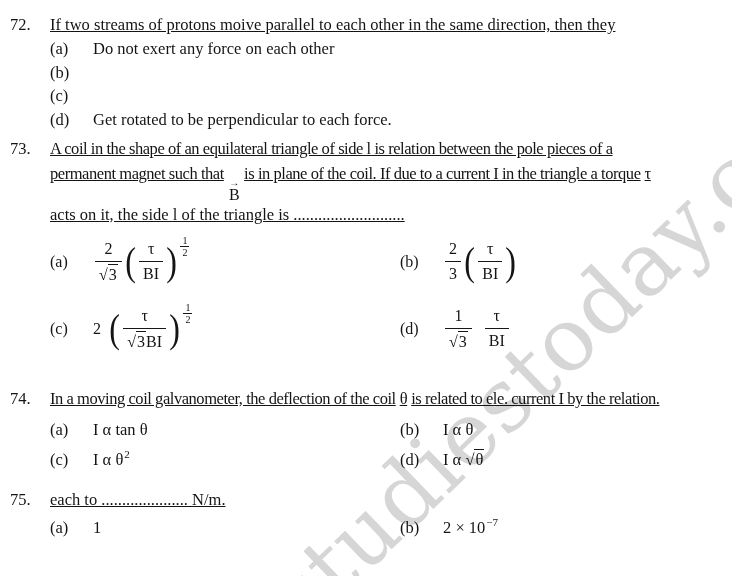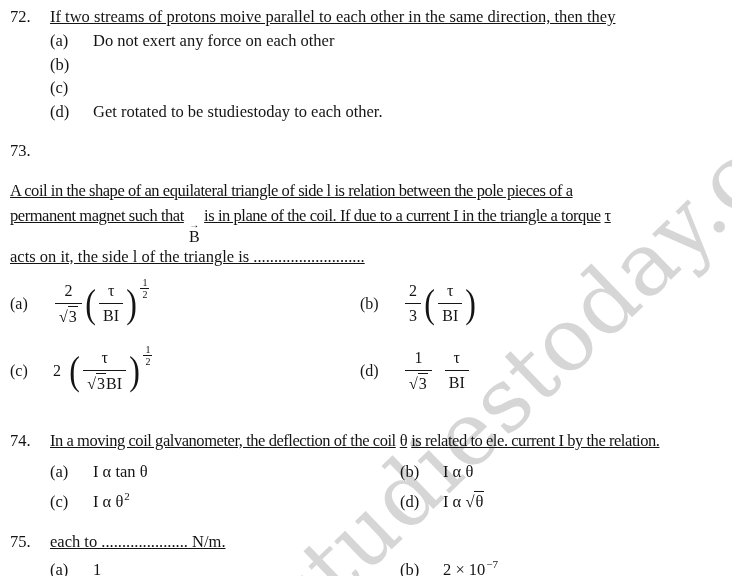--- a/index.html
+++ b/index.html
@@ -17,21 +17,21 @@
     z-index: 0;
     font-family: "DejaVu Serif", serif;
     font-size: 88px;
     letter-spacing: 1px;
     color: #d6d6d6;
     white-space: nowrap;
     transform: rotate(-44deg);
     transform-origin: 0 0;
     user-select: none;
   }
-  .content { position: absolute; inset: 0; z-index: 1; padding: 4px 6px 0 10px; }
+  .content { position: absolute; inset: 0; z-index: 1; padding: 12px 6px 0 10px; }
 
   .q { display: flex; }
   .qnum { flex: 0 0 40px; font-size: 16.5px; line-height: 25px; }
   .qbody { flex: 1; min-width: 0; }
   .stem-line { font-size: 16.5px; line-height: 25px; white-space: nowrap; text-decoration: underline; }
   .tight { letter-spacing: -0.45px; }
 
   .optrow { display: flex; align-items: baseline; font-size: 16.5px; line-height: 23.7px; }
   .optlabel { flex: 0 0 43px; }
   .two-col { display: grid; grid-template-columns: 350px 1fr; }
@@ -62,21 +62,21 @@
              font-size: 10px; line-height: 1.15; margin-top: -30px; margin-left: 2px; }
   .supfrac .sn { border-bottom: 1px solid #161616; padding: 0 2px; }
   .coeff { margin-right: 7px; }
   .gap8 { width: 9px; display: inline-block; }
 
   .optrow74 { display: flex; align-items: center; height: 30px; font-size: 16.5px; margin-top: 0; }
   .r74-first { margin-top: 4px; }
   .optrow75 { display: flex; align-items: center; height: 32px; font-size: 16.5px; }
   .supexp { font-size: 11px; position: relative; top: -7px; margin-left: 1px; }
 
-  .mt-q73 { margin-top: 14px; flex-direction: column; }
+  .mt-q73 { margin-top: 4px; }
   .mt-q74 { margin-top: 23px; }
   .mt-q75 { margin-top: 12px; }
 </style>
 </head>
 <body>
 
 <div class="page">
 
   <div class="watermark">studiestoday.com</div>
 
@@ -91,21 +91,21 @@
           <span class="opttext">Do not exert any force on each other</span>
         </div>
         <div class="optrow">
           <span class="optlabel">(b)</span>
         </div>
         <div class="optrow">
           <span class="optlabel">(c)</span>
         </div>
         <div class="optrow">
           <span class="optlabel">(d)</span>
-          <span class="opttext">Get rotated to be studiestoday to each other.</span>
+          <span class="opttext">Get rotated to be perpendicular to each force.</span>
         </div>
       </div>
     </div>
 
     <div class="q mt-q73">
       <div class="qnum">73.</div>
       <div class="qbody">
         <div class="stem-line tight">A coil in the shape of an equilateral triangle of side l is relation between the pole pieces of a</div>
         <div class="stem-line tight">
           <span>permanent magnet such that</span><span class="vec">

